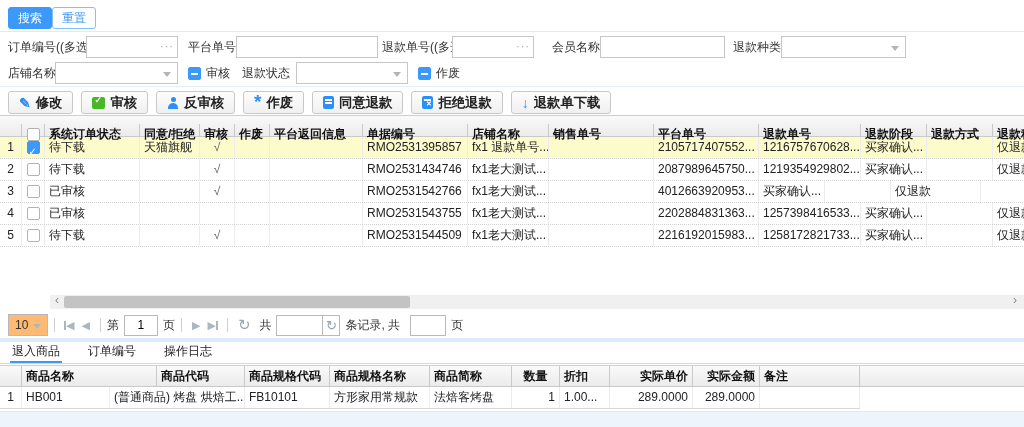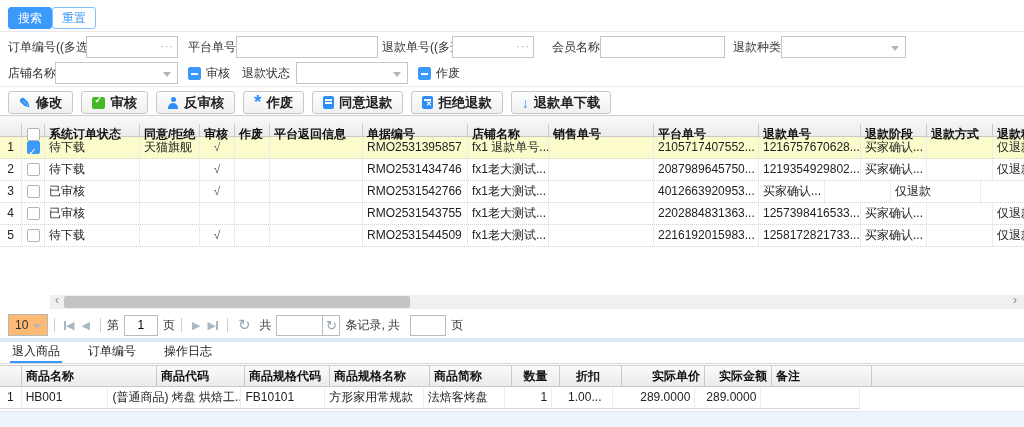--- a/index.html
+++ b/index.html
@@ -105,21 +105,21 @@
   
   #igrid { left:0; top:365px; width:1024px; }
   .ihead { display:flex; height:22px; background:linear-gradient(#fafafa,#ebebeb);
     border-top:1px solid #cfcfcf; border-bottom:1px solid #c9c9c9; font-weight:bold; color:#111; }
   .ihead .c { border-right:1px solid #c9c9c9; }
   .ihead .fill { flex:1; border-right:0; }
   .ir { display:flex; height:22px; width:860px; border-bottom:1px solid #d6d6d6; background:#fff; }
   .ir .c { border-right:1px solid #ececec; }
   .iw-num{width:22px;text-align:center;padding:0;} .iw-code{width:88px;} .iw-name{width:135px;}
   .iw-sc{width:85px;} .iw-sn{width:100px;} .iw-short{width:82px;} .iw-qty{width:48px;}
-  .iw-disc{width:50px;margin-left:12px;} .iw-price{width:83px;} .iw-amt{width:67px;} .iw-note{width:100px;}
+  .iw-disc{width:50px;} .iw-price{width:83px;} .iw-amt{width:67px;} .iw-note{width:100px;}
 
   #footer { left:0; top:411px; width:1024px; height:16px; background:#eef4fb; border-top:1px solid #dde9f5; }
 </style>
 </head>
 <body>
 
 <div id="stage">
 
   <div id="topbar" class="abs">
     <button class="btn-primary">搜索</button>

